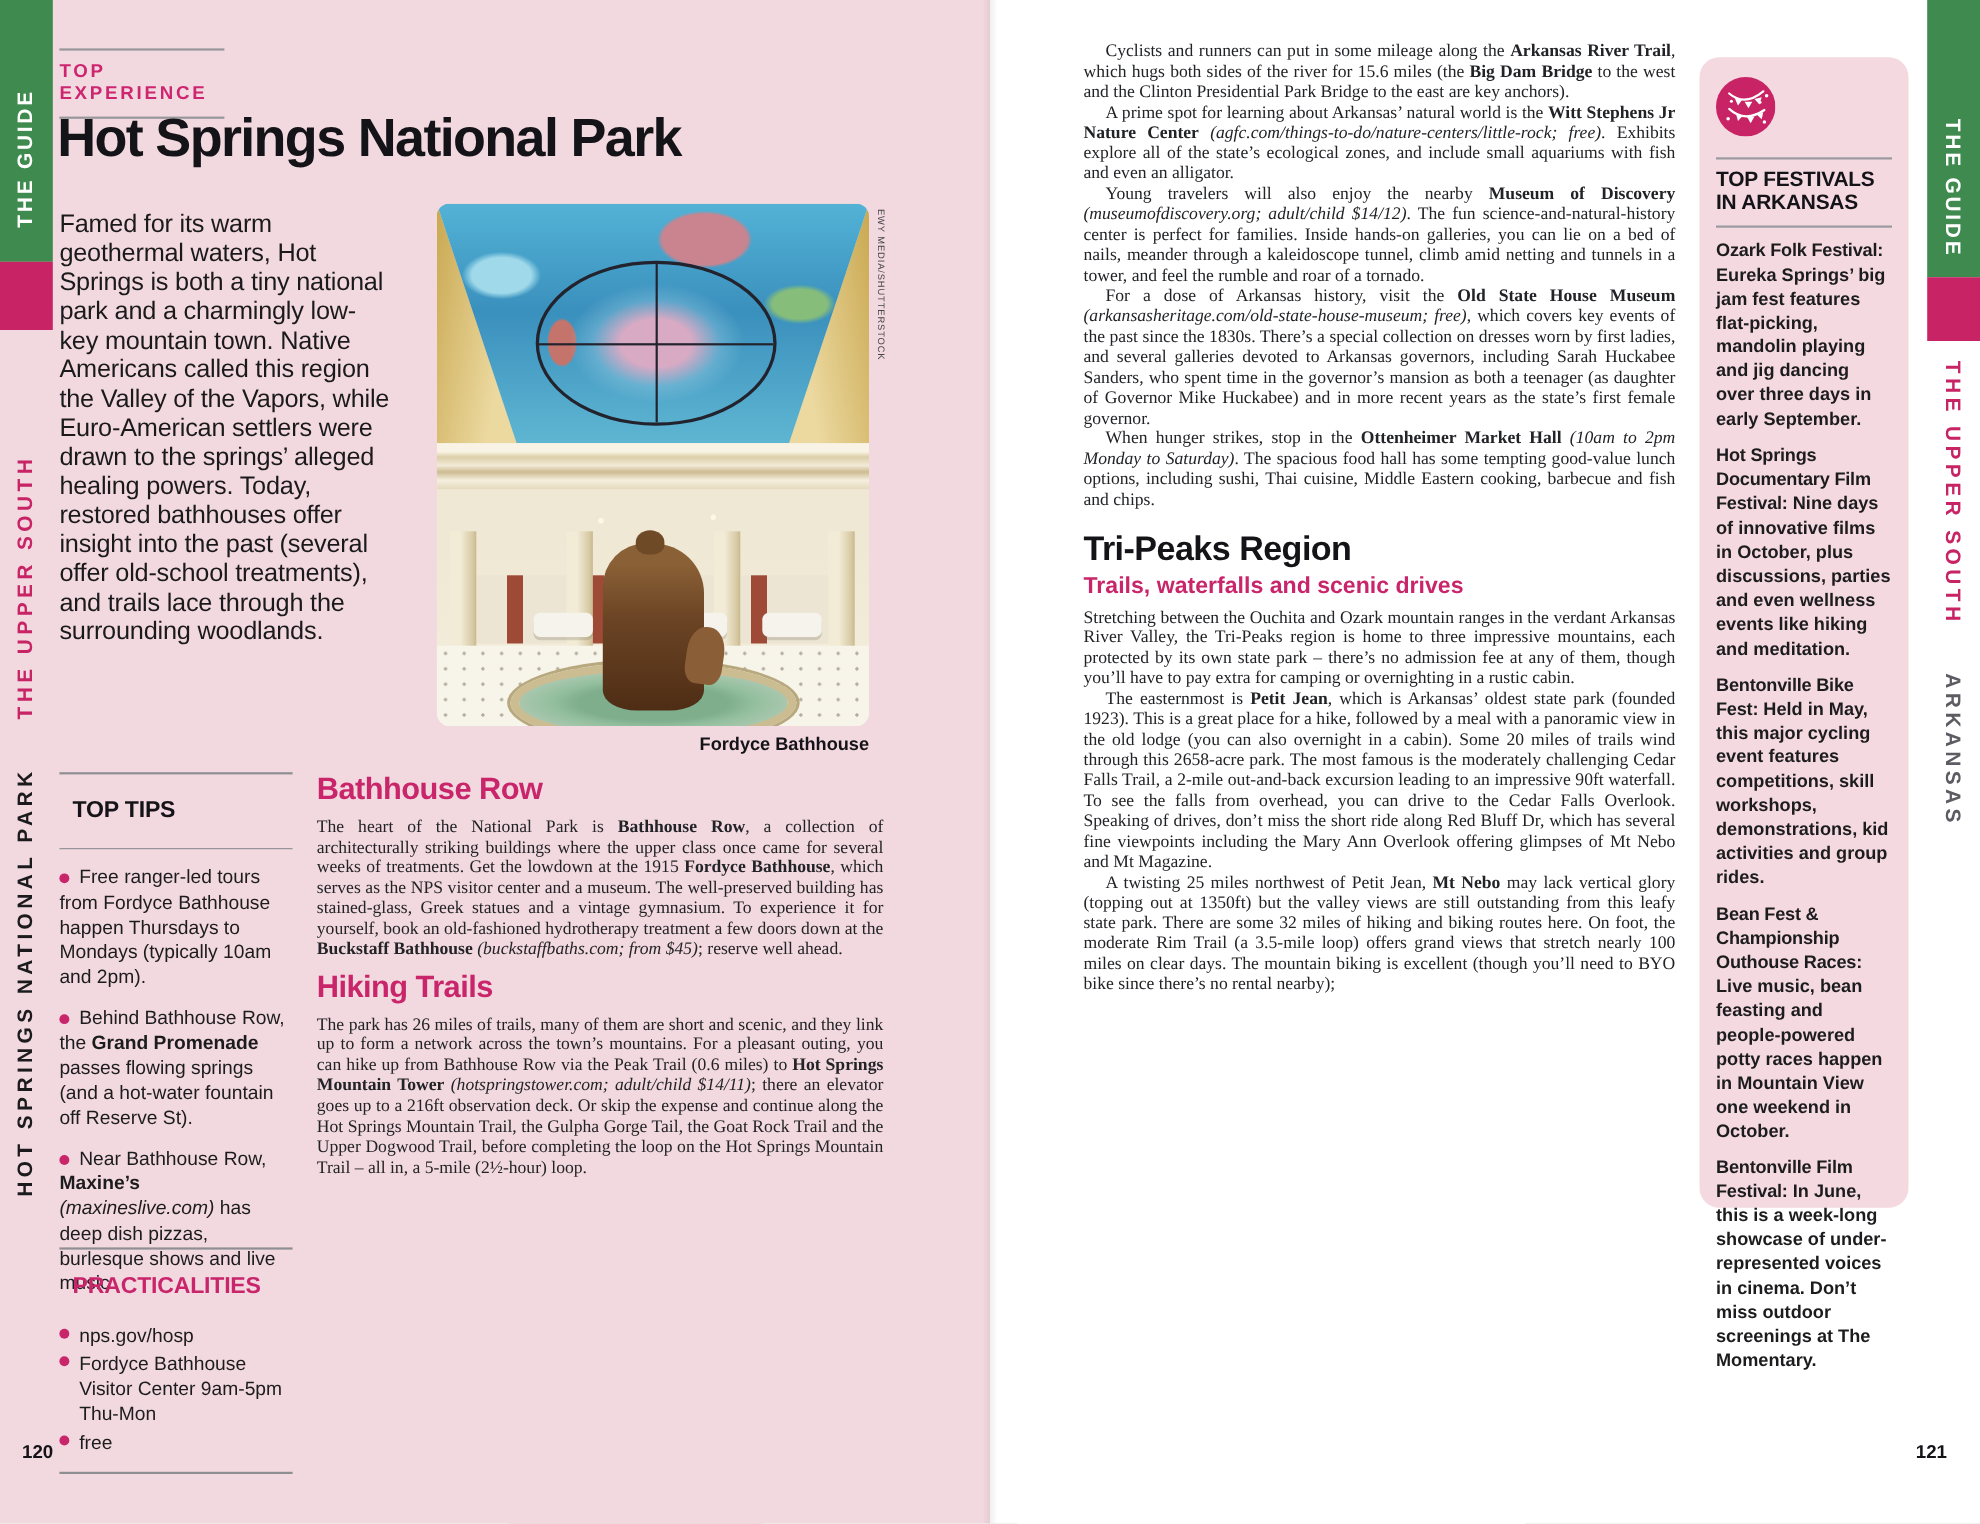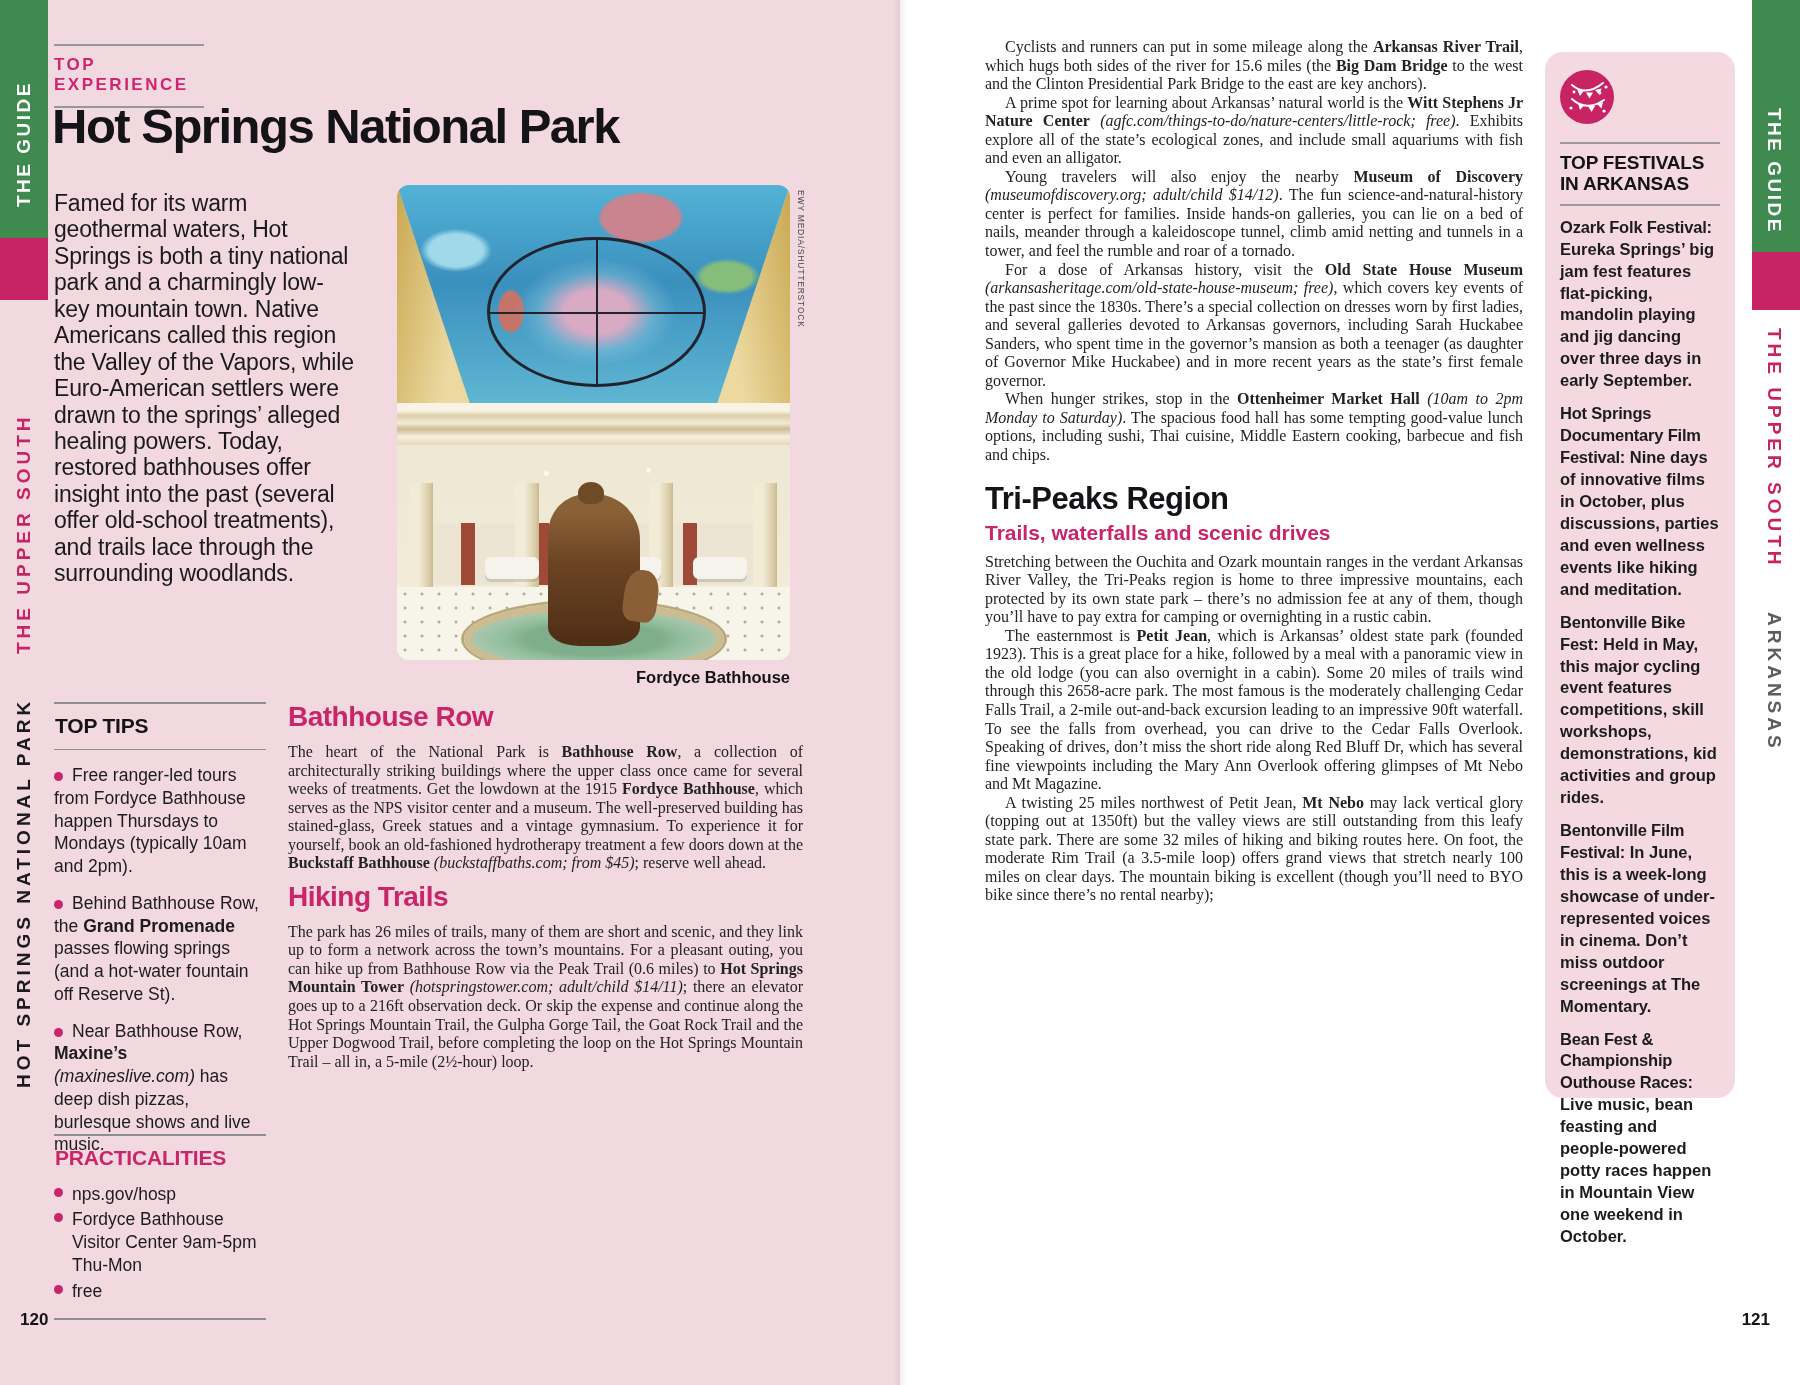--- a/index.html
+++ b/index.html
@@ -54,21 +54,21 @@
   .ph-basin{position:absolute;left:50%;bottom:-16px;transform:translateX(-50%);width:244px;height:58px;border-radius:50%;background:radial-gradient(ellipse closest-side,#7fae8d 0 55%,#93bf9e 75%,#a9c7ae 100%);border:8px solid #cbbc92;box-shadow:0 0 0 3px #b7a87e;}
   .ph-statue{position:absolute;left:50%;bottom:14px;transform:translateX(-50%);width:92px;height:152px;background:linear-gradient(180deg,#8a6036 0 12%,#6b4424 45%,#4e2d15 100%);border-radius:42% 50% 34% 34% / 26% 30% 12% 12%;}
   .ph-statue::before{content:"";position:absolute;left:30px;top:-12px;width:26px;height:22px;background:#6f4a27;border-radius:50% 50% 40% 40%;}
   .ph-statue::after{content:"";position:absolute;right:-18px;bottom:24px;width:34px;height:52px;background:#8a5f38;border-radius:45% 45% 30% 30%;transform:rotate(8deg);}
   .photo-credit{position:absolute;left:796px;top:190px;font-size:8.5px;letter-spacing:0.8px;color:#46464a;}
   .photo-caption{position:absolute;left:397px;top:668px;width:393px;text-align:right;font-weight:bold;font-size:16.5px;color:#141317;}
 
   
   .side-box{position:absolute;left:54px;width:212px;}
   .side-box .rule{height:1.5px;background:#8e8e93;}
-  .side-box h4{margin:1px;padding:9px 0 10px;font-size:21px;letter-spacing:-0.2px;color:#141317;}
+  .side-box h4{margin:12px;padding:9px 0 10px;font-size:21px;letter-spacing:-0.2px;color:#141317;}
   .side-box h4.magenta{color:#c9256b;}
   .tip{margin:14px 0 0;font-size:17.5px;line-height:1.3;color:#1c1c1e;}
   .dot{display:inline-block;width:9px;height:9px;border-radius:50%;background:#c9256b;margin-right:9px;}
   .prac-item{display:flex;margin:3px 0 0;font-size:17.5px;line-height:1.3;color:#1c1c1e;}
   .prac-item .dot{flex:0 0 9px;margin-top:5px;}
   .prac-rule{margin-top:16px;}
 
   
   .serif-col{position:absolute;font-family:"Liberation Serif",serif;color:#222326;}
   .serif-col p{margin:0;font-size:16px;line-height:1.16;text-align:justify;hyphens:auto;}
@@ -209,22 +209,22 @@
             <circle cx="46" cy="17" r="1.6"></circle>
           </g>
         </svg>
       </div>
       <div class="rule"></div>
       <h4>TOP FESTIVALS IN ARKANSAS</h4>
       <div class="rule"></div>
       <p class="fest"><b>Ozark Folk Festival:</b> <span>Eureka Springs’ big jam fest features flat-picking, mandolin playing and jig dancing over three days in early September.</span></p>
       <p class="fest"><b>Hot Springs Documentary Film Festival:</b> <span>Nine days of innovative films in October, plus discussions, parties and even wellness events like hiking and meditation.</span></p>
       <p class="fest"><b>Bentonville Bike Fest:</b> <span>Held in May, this major cycling event features competitions, skill workshops, demonstrations, kid activities and group rides.</span></p>
+      <p class="fest"><b>Bean Fest &amp; Championship Outhouse Races:</b> <span>Live music, bean feasting and people-powered potty races happen in Mountain View one weekend in October.</span></p>
       <p class="fest"><b>Bentonville Film Festival:</b> <span>In June, this is a week-long showcase of under-represented voices in cinema. Don’t miss outdoor screenings at The Momentary.</span></p>
-      <p class="fest"><b>Bean Fest &amp; Championship Outhouse Races:</b> <span>Live music, bean feasting and people-powered potty races happen in Mountain View one weekend in October.</span></p>
     </div>
 
     <div class="edge-green" style="left:852px;top:0;height:252px;"></div>
     <div class="edge-magenta" style="left:852px;top:252px;height:58px;"></div>
     <div class="edge-guide v-down" style="left:863px;top:90px;height:162px;">THE GUIDE</div>
     <div class="edge-label v-down" style="left:863px;top:328px;height:560px;">
       <span class="sec">THE UPPER SOUTH</span>
       <span class="reg gap-after">ARKANSAS</span>
     </div>
 

